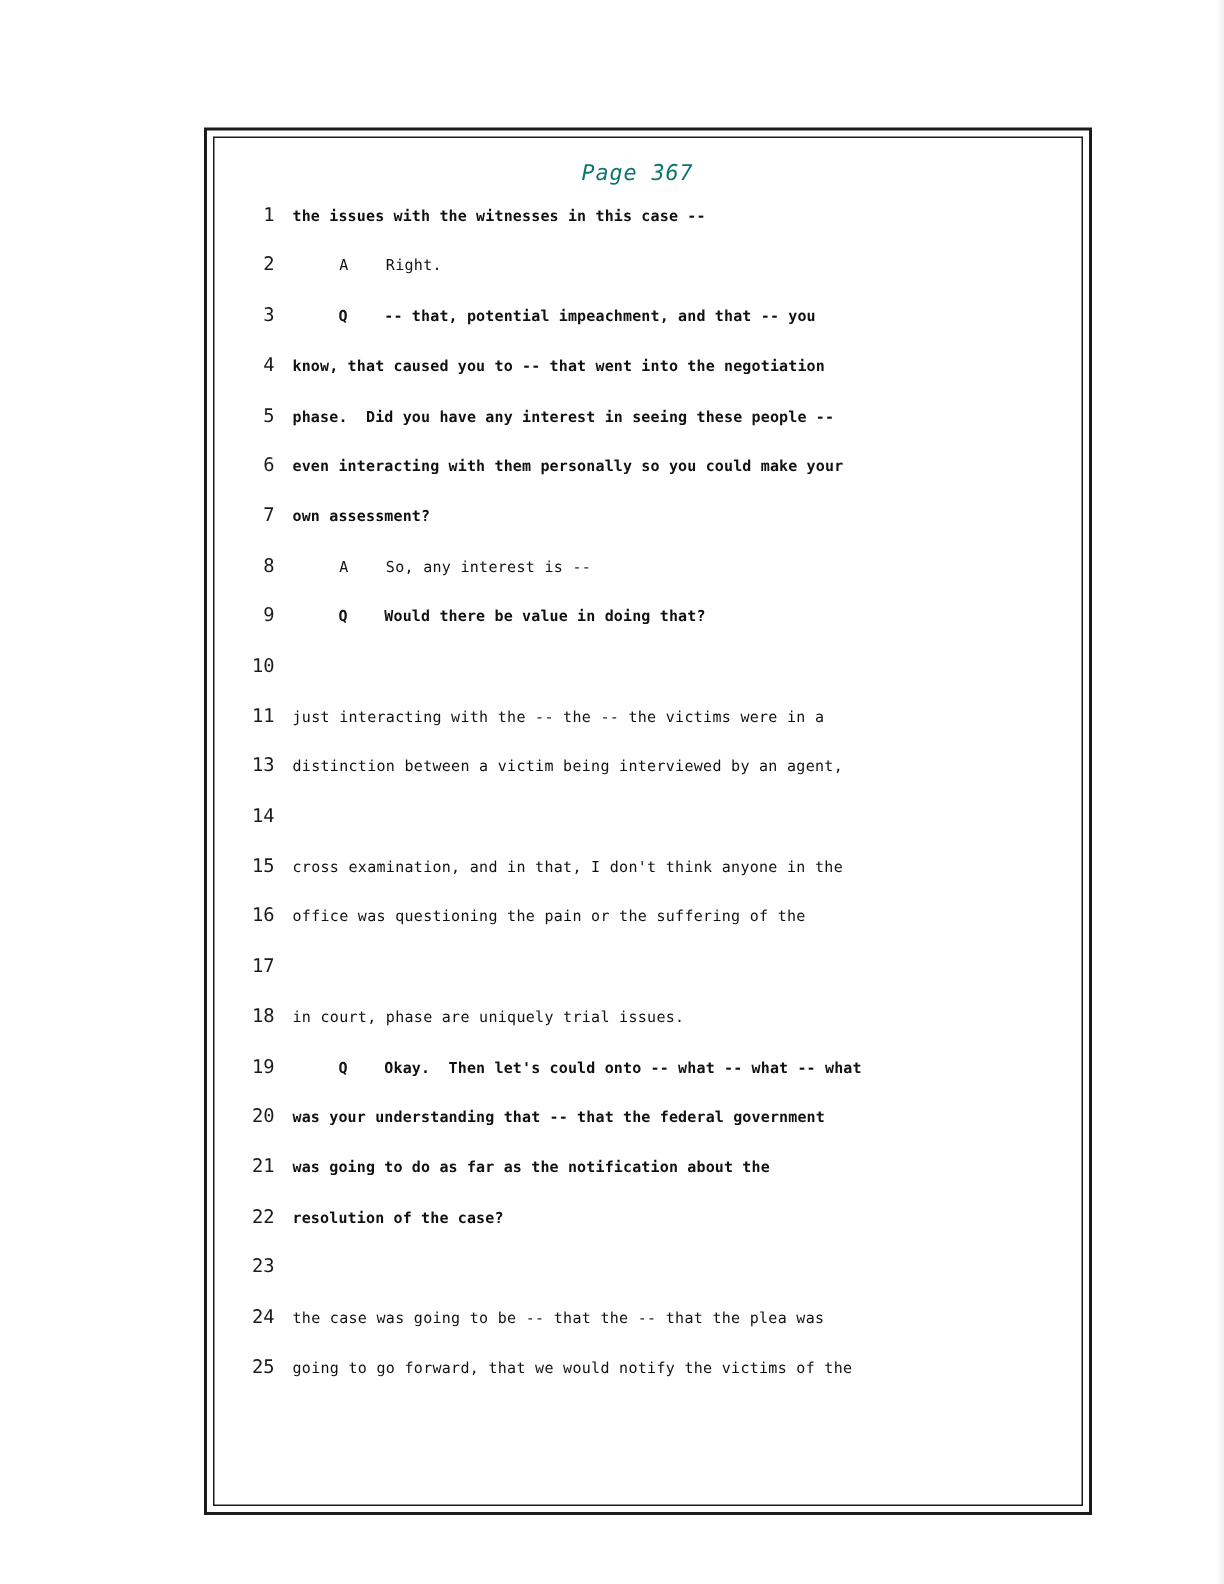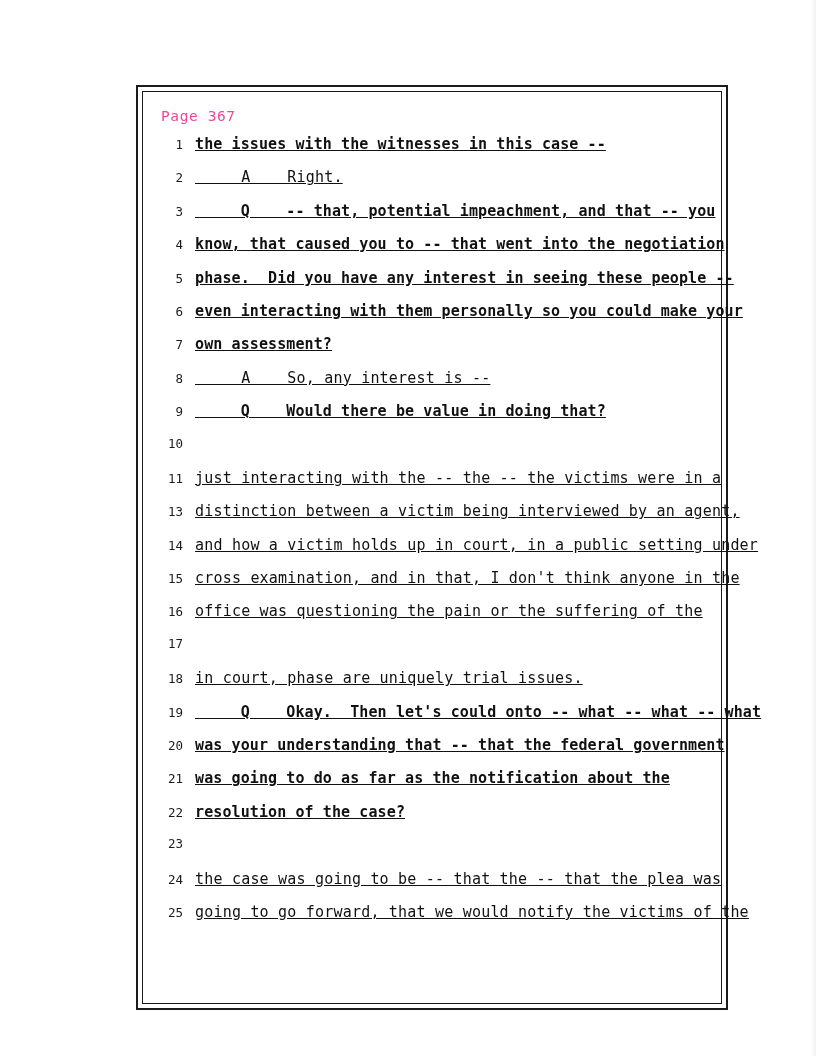--- a/index.html
+++ b/index.html
@@ -44,51 +44,51 @@
   #content {
     position: absolute;
     left: 0;
     top: 0;
     right: 0;
     bottom: 0;
     padding: 16px 18px 10px 18px;
     box-sizing: border-box;
   }
   #page-number {
-    text-align: left;
+    text-align: center;
     font-size: 14.5px;
     letter-spacing: 0.6px;
-    color: #ec4899;
+    color: #0f766e;
     padding-right: 14px;
     margin-bottom: 11px;
     font-family: "DejaVu Sans Mono", monospace;
+    font-style: italic;
   }
   .line-row {
     display: flex;
     align-items: baseline;
     height: 33.4px;
   }
   .line-no {
     width: 34px;
     flex: 0 0 34px;
     text-align: right;
     font-size: 12.5px;
     color: #1b1b1b;
     padding-right: 12px;
     box-sizing: border-box;
     font-family: "DejaVu Sans Mono", monospace;
   }
   .line-text {
     flex: 1 1 auto;
-    font-size: 15px;
+    font-size: 10px;
     color: #111111;
     white-space: pre;
     letter-spacing: 0.2px;
     font-family: "DejaVu Sans Mono", monospace;
-    text-decoration: underline;
   }
   .line-text.bold {
     font-weight: bold;
     letter-spacing: 0.1px;
   }
   
   #edge-shade {
     position: absolute;
     right: 0px;
     top: 0px;
@@ -149,21 +149,20 @@
             <div class="line-row">
               <span class="line-no">11</span>
               <span class="line-text">just interacting with the -- the -- the victims were in a</span>
             </div>
             <div class="line-row">
               <span class="line-no">13</span>
               <span class="line-text">distinction between a victim being interviewed by an agent,</span>
             </div>
             <div class="line-row">
               <span class="line-no">14</span>
-              <span class="line-text">and how a victim holds up in court, in a public setting under</span>
             </div>
             <div class="line-row">
               <span class="line-no">15</span>
               <span class="line-text">cross examination, and in that, I don't think anyone in the</span>
             </div>
             <div class="line-row">
               <span class="line-no">16</span>
               <span class="line-text">office was questioning the pain or the suffering of the</span>
             </div>
             <div class="line-row">

